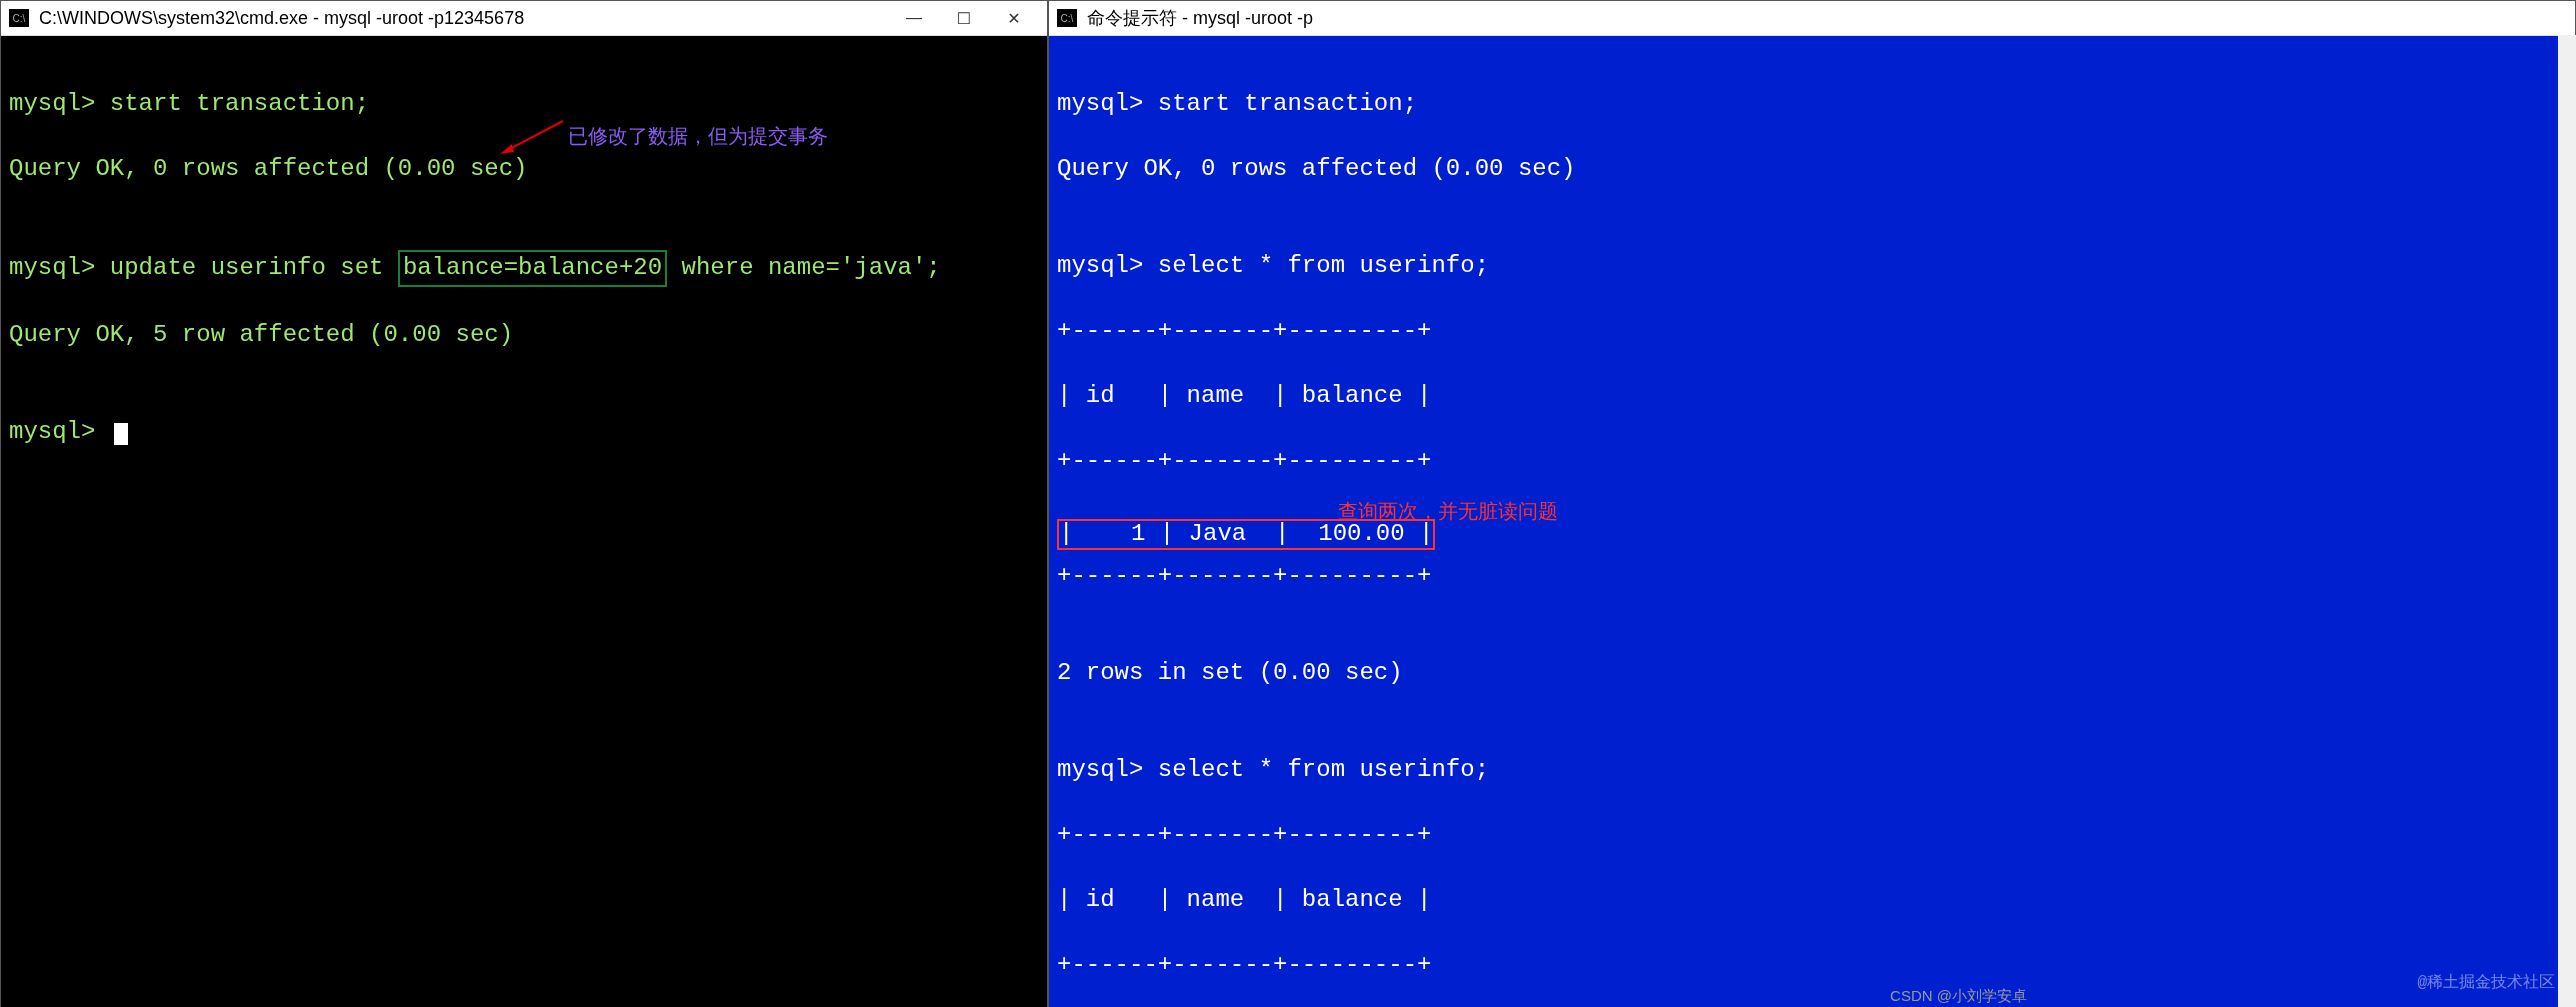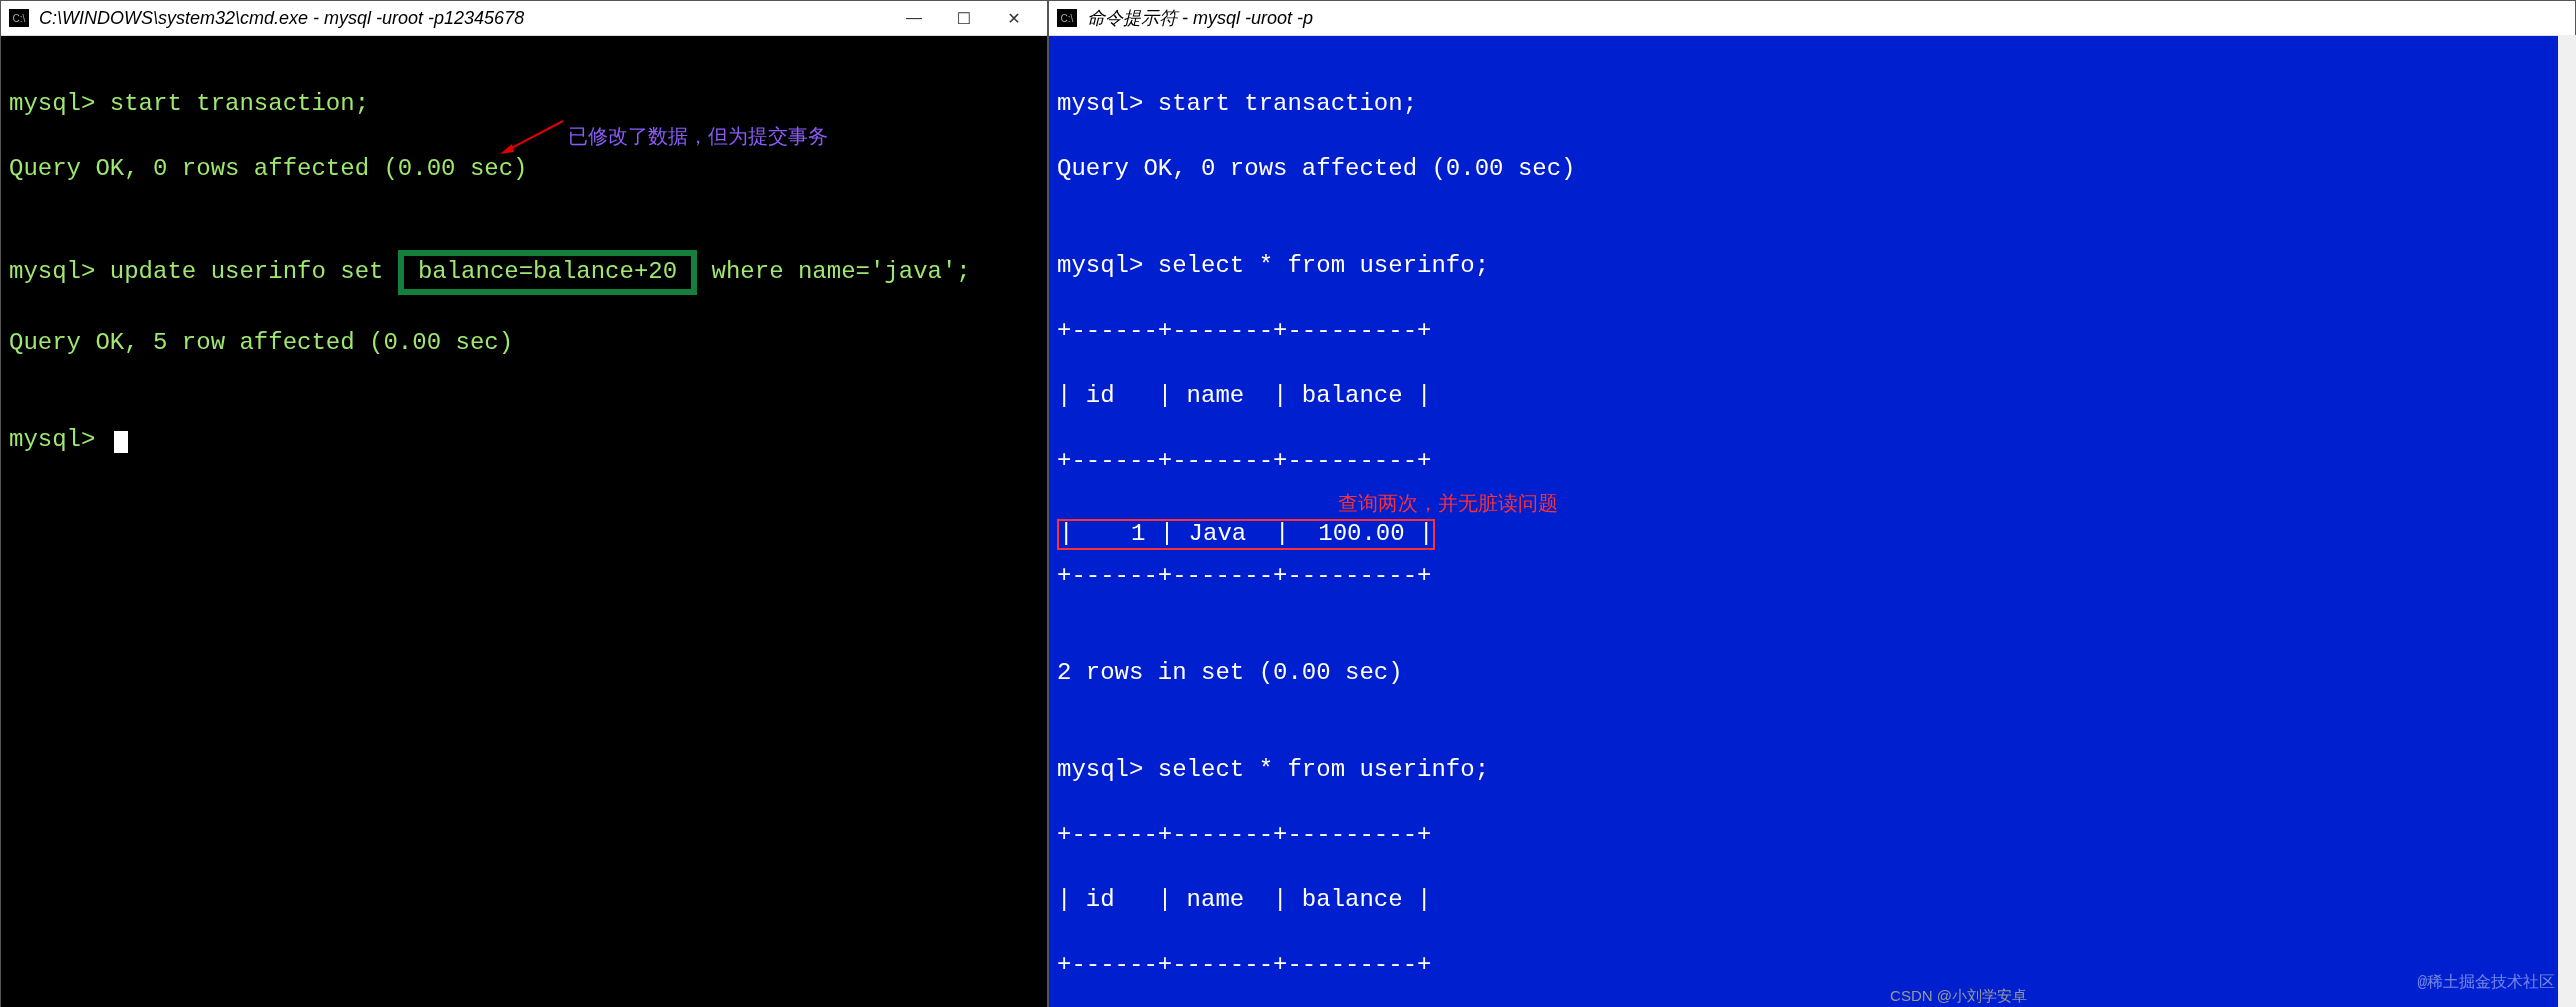--- a/index.html
+++ b/index.html
@@ -40,21 +40,21 @@
       width: 20px;
       height: 18px;
       background: #000;
       margin-right: 10px;
       display: inline-flex;
       align-items: center;
       justify-content: center;
       font-size: 10px;
       color: #aaa;
     }
-    .title-text { flex: 1; font-style: italic; }
+    .title-text { flex: 1; }
     .title-controls {
       display: flex;
       gap: 0;
     }
     .title-btn {
       width: 50px;
       height: 30px;
       display: flex;
       align-items: center;
       justify-content: center;
@@ -68,22 +68,22 @@
       font-size: 24px;
       line-height: 1.35;
       white-space: pre;
       position: relative;
       overflow: hidden;
     }
     .left-body { color: #9fe870; }
     .right-body { color: #fff; }
     .prompt-line { display: block; }
     .highlight-box {
-      border: 6px solid #15803d;
-      padding: 0 14px;
+      border: 2px solid #15803d;
+      padding: 0 3px;
       display: inline-block;
     }
     .annotation {
       color: #8b5cf6;
       font-family: "Microsoft YaHei", "SimSun", sans-serif;
       font-size: 20px;
     }
     .arrow-annotation {
       position: absolute;
       top: 80px;
@@ -102,20 +102,21 @@
       border: 2px solid #ff3030;
       line-height: 1.1;
       margin: 10px 0;
       padding: 0;
     }
     .right-annotation {
       position: absolute;
       color: #ff3030;
       font-family: "Microsoft YaHei", "SimSun", sans-serif;
       font-size: 20px;
+      margin-top: 8px;
     }
     .cursor {
       display: inline-block;
       width: 14px;
       height: 22px;
       background: #fff;
       vertical-align: text-bottom;
       margin-left: 4px;
     }
     .scrollbar-left {

